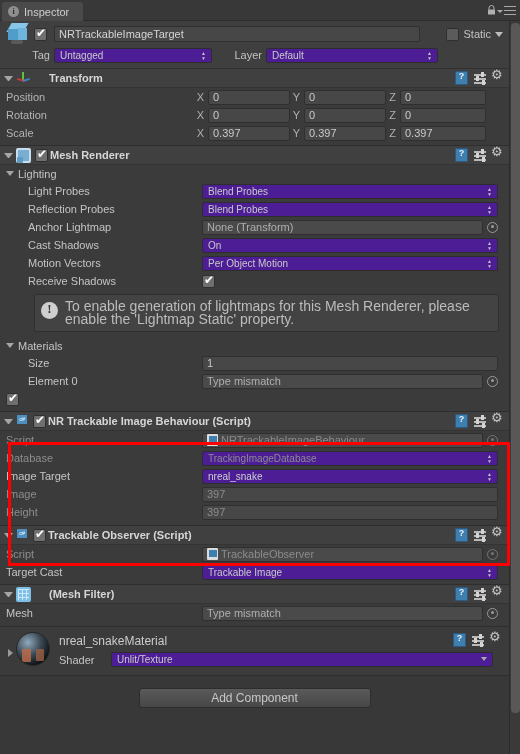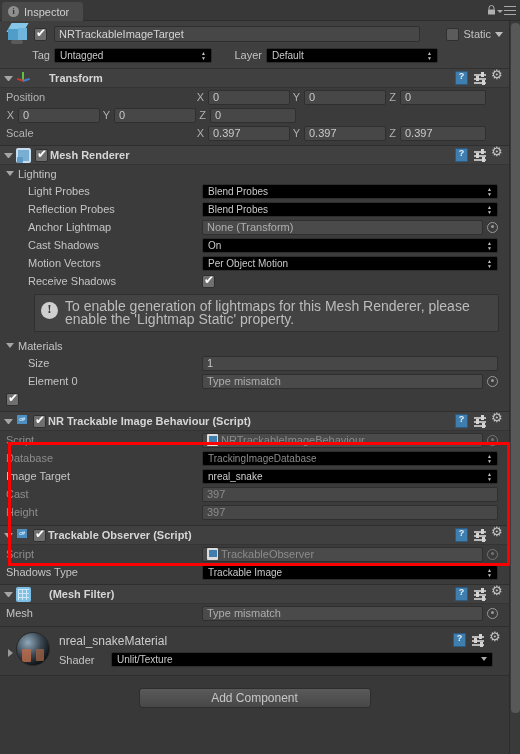--- a/index.html
+++ b/index.html
@@ -87,21 +87,21 @@
   .staticwrap { display: flex; align-items: center; gap: 4px; flex: 0 0 auto; margin-left: 20px; }
   .staticwrap .lbl { font-size: 11px; color: #c2c2c2; }
   .caret-dn {
     width: 0; height: 0; border-left: 4px solid transparent;
     border-right: 4px solid transparent; border-top: 5px solid #bdbdbd;
   }
   .tagrow { display: flex; align-items: center; height: 16px; margin-top: 4px; }
   .tagrow .lbl { color: #c2c2c2; font-size: 11px; text-align: right; }
 
   .popup {
-    background: #000000; border: 1px solid #2d2d2d; border-radius: 2px;
+    background: #4c1d95; border: 1px solid #2d2d2d; border-radius: 2px;
     height: 15px; color: #c9c9c9; font-size: 10px; line-height: 13px;
     padding-left: 5px; position: relative; overflow: hidden; white-space: nowrap;
   }
   .popup .arr {
     position: absolute; right: 4px; top: 2px; width: 7px; height: 11px;
     color: #c0c0c0; font-size: 8px; line-height: 5px; text-align: center;
   }
   .popup .arr::before { content: "▲"; display: block; font-size: 5px; }
   .popup .arr::after { content: "▼"; display: block; font-size: 5px; }
 
@@ -379,20 +379,21 @@
       <span class="ax">Y</span>
       <span class="fld" style="width:82px">0</span>
     </span>
     <span class="axisgrp" style="width:100px">
       <span class="ax">Z</span>
       <span class="fld" style="width:86px">0</span>
     </span>
   </div>
 
   <div class="axisrow">
+    <span class="lbl" style="width:190px">Rotation</span>
     <span class="axisgrp" style="width:96px">
       <span class="ax">X</span>
       <span class="fld" style="width:82px">0</span>
     </span>
     <span class="axisgrp" style="width:96px">
       <span class="ax">Y</span>
       <span class="fld" style="width:82px">0</span>
     </span>
     <span class="axisgrp" style="width:100px">
       <span class="ax">Z</span>
@@ -559,21 +560,21 @@
 
   <div class="row">
     <span class="lbl" style="width:196px">Image Target</span>
     <span class="popup" style="width:296px;color:#cfcfcf">
       <span>nreal_snake</span>
       <span class="arr"></span>
     </span>
   </div>
 
   <div class="row">
-    <span class="lbl dim" style="width:196px">Cast</span>
+    <span class="lbl dim" style="width:196px">Image</span>
     <span class="fld dim" style="width:296px">397</span>
   </div>
 
   <div class="row">
     <span class="lbl dim" style="width:196px">Height</span>
     <span class="fld dim" style="width:296px">397</span>
   </div>
   <div style="height:4px"></div>
 </div>
 
@@ -602,21 +603,21 @@
   <div class="row">
     <span class="lbl dim" style="width:196px">Script</span>
     <span class="objfld dim" style="width:281px">
       <span class="scriptglyph"></span>
       <span>TrackableObserver</span>
     </span>
     <span class="dot-sel" style="margin-left:4px;opacity:.6"></span>
   </div>
 
   <div class="row">
-    <span class="lbl" style="width:196px">Shadows Type</span>
+    <span class="lbl" style="width:196px">Target Cast</span>
     <span class="popup" style="width:296px">
       <span>Trackable Image</span>
       <span class="arr"></span>
     </span>
   </div>
   <div style="height:3px"></div>
 </div>
 
 <div class="comp">
   <div class="comphdr">

